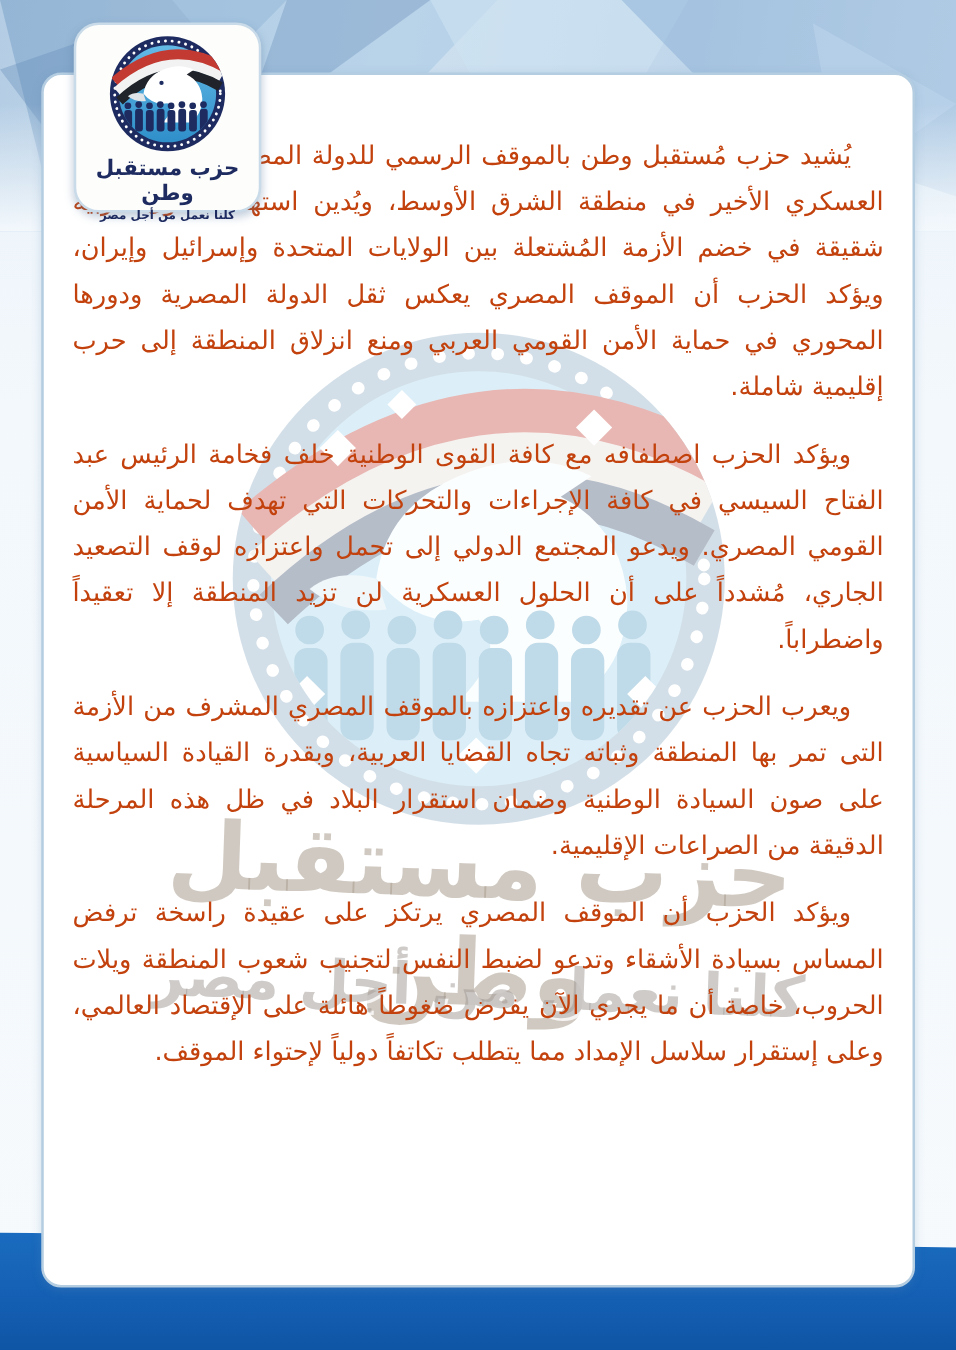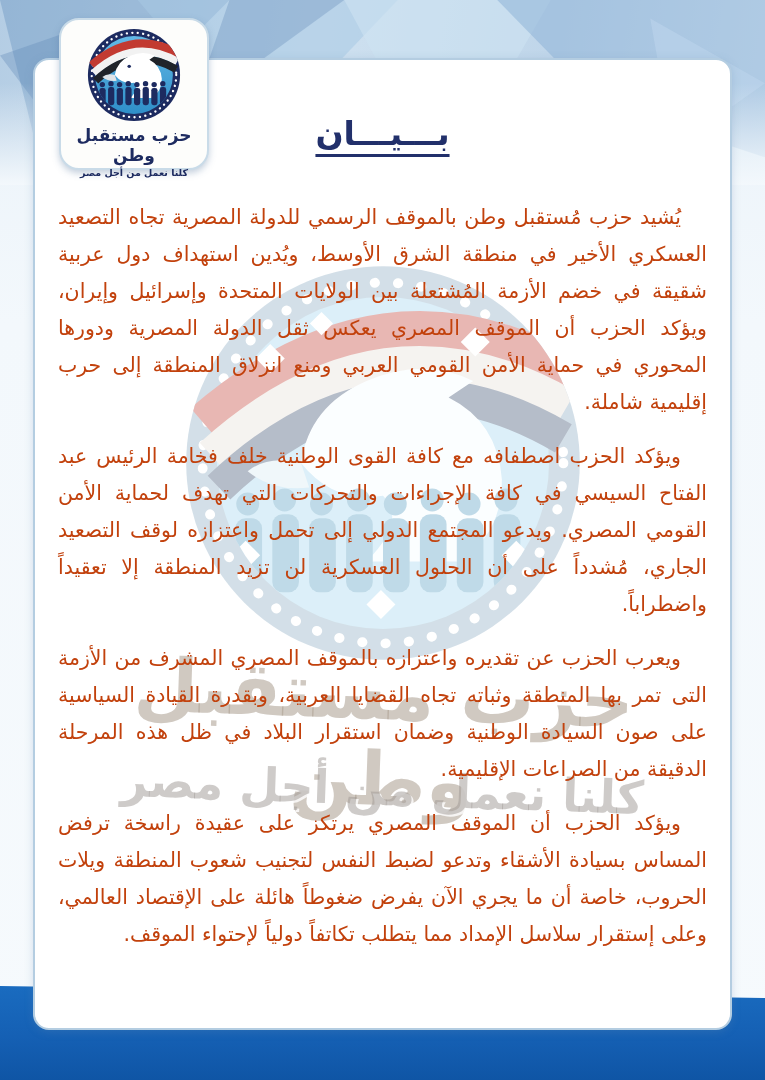--- a/index.html
+++ b/index.html
@@ -119,21 +119,20 @@
         <rect x="80" y="70" width="5" height="5" transform="rotate(45 82.5 72.5)"></rect>
         <rect x="47" y="82" width="5" height="5" transform="rotate(45 49.5 84.5)"></rect>
         <rect x="33" y="14" width="4" height="4" transform="rotate(45 35 16)"></rect>
       </g>
     </g>
   </svg>
 
   <div class="wm-text1">حزب مستقبل وطن</div>
   <div class="wm-text2">كلنا نعمل من أجل مصر</div>
 
-  <h1 class="title">بـــيـــان</h1>
 
   <div class="body-text">
     <p>يُشيد حزب مُستقبل وطن  بالموقف الرسمي للدولة المصرية تجاه التصعيد العسكري الأخير في منطقة الشرق الأوسط، ويُدين استهداف دول عربية شقيقة في خضم الأزمة المُشتعلة بين الولايات المتحدة وإسرائيل وإيران، ويؤكد الحزب أن الموقف المصري يعكس ثقل الدولة المصرية ودورها المحوري في حماية الأمن القومي العربي ومنع انزلاق المنطقة إلى حرب إقليمية شاملة.</p>
     <p>ويؤكد الحزب اصطفافه مع كافة القوى الوطنية خلف فخامة الرئيس عبد الفتاح السيسي في كافة الإجراءات والتحركات التي تهدف لحماية الأمن القومي المصري. ويدعو المجتمع الدولي إلى تحمل واعتزازه لوقف التصعيد الجاري، مُشدداً على أن الحلول العسكرية لن تزيد المنطقة إلا تعقيداً واضطراباً.</p>
     <p>ويعرب الحزب عن تقديره واعتزازه بالموقف المصري المشرف من الأزمة التى تمر بها المنطقة وثباته تجاه القضايا العربية، وبقدرة القيادة السياسية على صون السيادة الوطنية وضمان استقرار البلاد في ظل هذه المرحلة الدقيقة من الصراعات الإقليمية.</p>
     <p>ويؤكد الحزب أن الموقف المصري يرتكز على عقيدة راسخة ترفض المساس بسيادة الأشقاء وتدعو لضبط النفس لتجنيب شعوب المنطقة ويلات الحروب، خاصة أن ما يجري الآن يفرض ضغوطاً هائلة على الإقتصاد العالمي، وعلى إستقرار سلاسل الإمداد مما يتطلب تكاتفاً دولياً لإحتواء الموقف.</p>
   </div>
 </div>
 
 <div class="logo-card">

